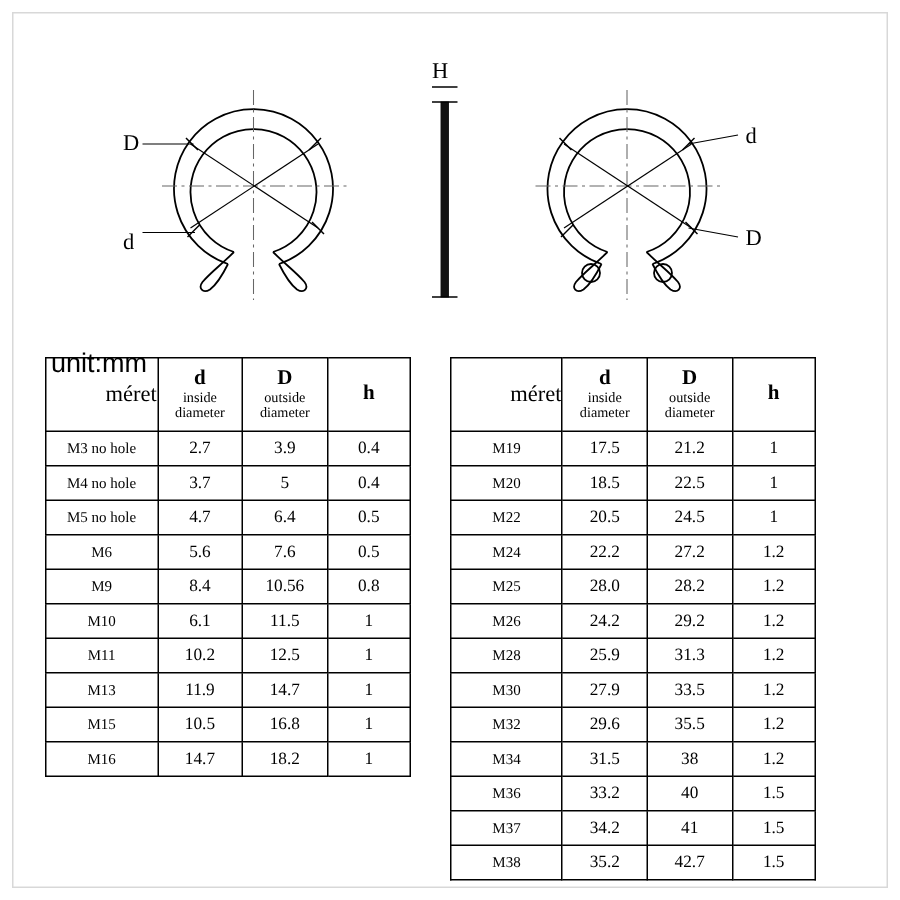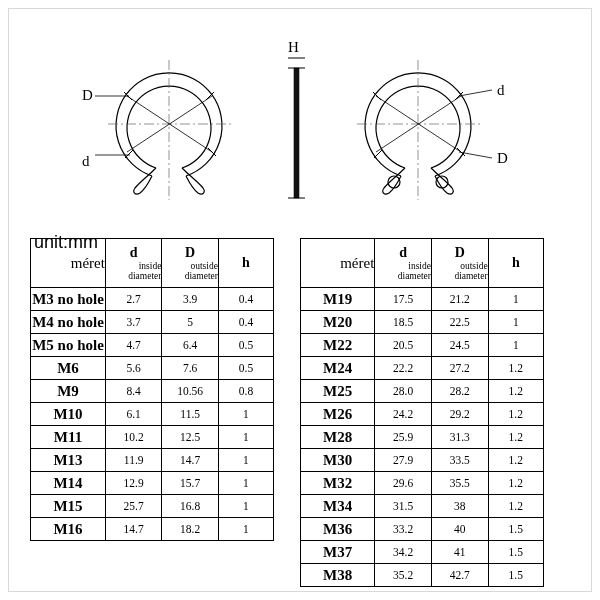--- a/index.html
+++ b/index.html
@@ -52,27 +52,25 @@
   .tbl .hdr-sym{
     font-size:14px;
     font-weight:bold;
     line-height:1.15;
   }
   .tbl .hdr-sym .sub{
     font-size:9.5px;
     font-weight:normal;
     display:block;
     line-height:1.1;
-    text-align:right;
   }
   .tbl td.size{
-    font-size:15px;
+    font-size:10px;
     height:22px;
     white-space:nowrap;
-    font-weight:bold;
   }
   .tbl td.num{
     font-size:11.5px;
     height:22px;
   }
   .tbl col.c-size{width:74px;}
   .tbl col.c-d{width:57px;}
   .tbl col.c-D{width:57px;}
   .tbl col.c-h{width:56px;}
   svg{display:block;}
@@ -247,28 +245,22 @@
         <td class="num">12.5</td>
         <td class="num">1</td>
       </tr>
       <tr>
         <td class="size">M13</td>
         <td class="num">11.9</td>
         <td class="num">14.7</td>
         <td class="num">1</td>
       </tr>
       <tr>
-        <td class="size">M14</td>
-        <td class="num">12.9</td>
-        <td class="num">15.7</td>
-        <td class="num">1</td>
-      </tr>
-      <tr>
         <td class="size">M15</td>
-        <td class="num">25.7</td>
+        <td class="num">10.5</td>
         <td class="num">16.8</td>
         <td class="num">1</td>
       </tr>
       <tr>
         <td class="size">M16</td>
         <td class="num">14.7</td>
         <td class="num">18.2</td>
         <td class="num">1</td>
       </tr>
     </tbody>

